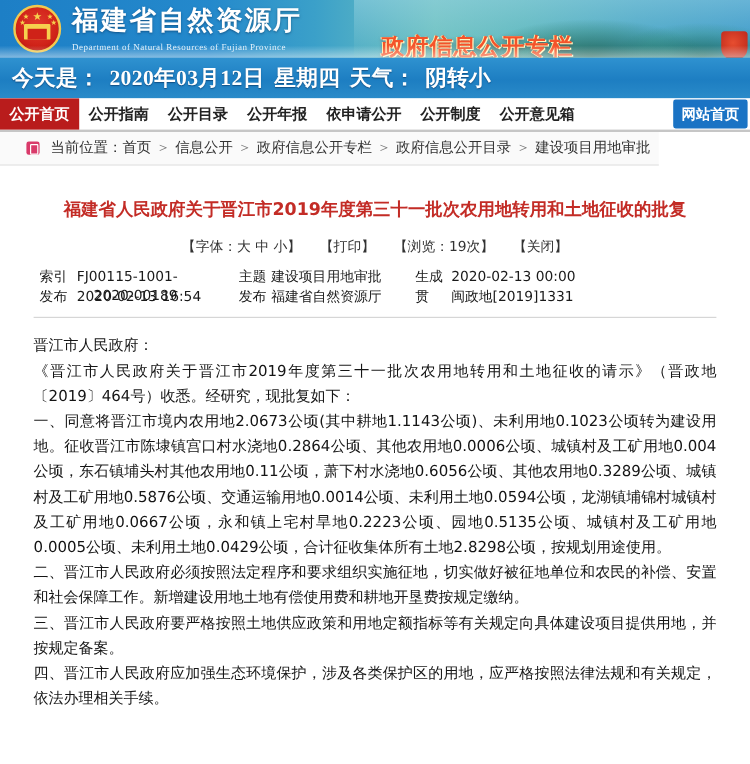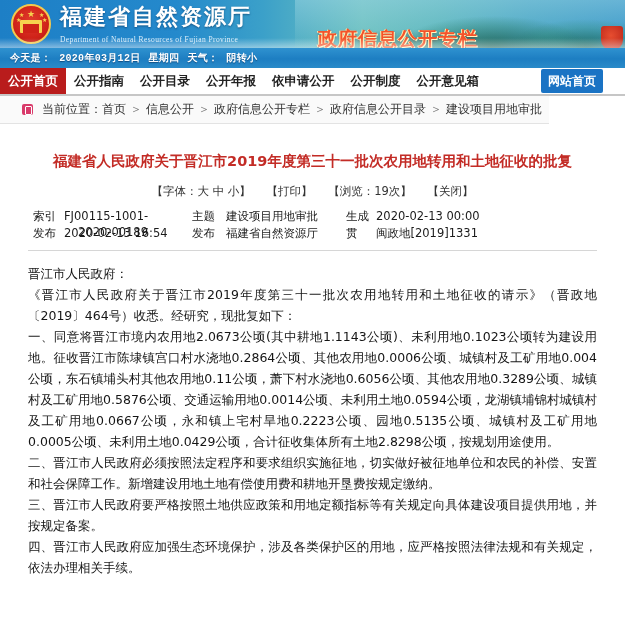--- a/index.html
+++ b/index.html
@@ -75,45 +75,45 @@
     font-family: "DejaVu Sans", "Liberation Sans", sans-serif;
   }
   .banner-badge {
     position: absolute; right: 2px; top: 26px; width: 22px; height: 24px;
     background: radial-gradient(circle at 45% 40%, #f04a2a, #bb1a0e);
     border-radius: 3px 3px 10px 10px; opacity: .95;
   }
 
   
   .datebar {
-    height: 20px; width: 625px;
+    height: 34px; width: 625px;
     background: linear-gradient(to bottom, #2f92d0, #1d7ec2 55%, #2a8bc9);
-    color: #ffffff; font-size: 10px; font-weight: bold;
+    color: #ffffff; font-size: 18px; font-weight: bold;
     display: flex; align-items: center; padding-left: 10px;
     letter-spacing: .3px;
-    font-family: Liberation Mono, monospace;
+    font-family: Liberation Serif, serif;
     text-shadow: 0 1px 1px rgba(0,30,70,.5);
   }
   .datebar .seg { margin-right: 8px; white-space: nowrap; }
 
   
   .nav {
     height: 28px; width: 625px; background: #fff;
     border-bottom: 2px solid #c6c6c6;
     display: flex; align-items: stretch; position: relative;
   }
   .nav-item {
     display: flex; align-items: center; padding: 0 8px;
     font-size: 12.5px; color: #222; cursor: pointer; white-space: nowrap;
     font-family: "DejaVu Sans", "Liberation Sans", sans-serif; font-weight: bold;
   }
   .nav-item.active { background: #b91c1c; color: #fff; }
   .nav-spacer { flex: 1; }
   .nav-site {
-    display: flex; align-items: center; padding: 0 7px; margin: 1px 22px 1px 0;
+    display: flex; align-items: center; padding: 0 7px; margin: 1px 2px 1px 0;
     background: #1a73c4; color: #fff; font-size: 12px; font-weight: bold;
     border-radius: 2px; white-space: nowrap;
     font-family: "DejaVu Sans", "Liberation Sans", sans-serif;
   }
 
   
   .crumbbar {
     height: 28px; width: 549px; background: #fafafa;
     border-bottom: 1px solid #e3e3e3;
     display: flex; align-items: center; padding-left: 22px;
@@ -148,21 +148,21 @@
     margin: 9px auto 0; width: 100%;
     border-collapse: collapse; font-size: 11.5px; color: #1a1a1a;
     font-family: "DejaVu Sans", "Liberation Sans", sans-serif;
     table-layout: fixed;
   }
   .meta td { padding: 1px 2px; vertical-align: top; line-height: 15px; }
   .meta .lbl { width: 34px; text-align: right; padding-right: 6px; white-space: nowrap; }
   .meta .v-idx { width: 128px; position: relative; }
   .meta .v-idx .idx-l1 { display: block; }
   .meta .v-idx .idx-l2 { display: block; }
-  .meta .lbl2 { width: 34px; text-align: left; white-space: nowrap; }
+  .meta .lbl2 { width: 34px; text-align: right; white-space: nowrap; }
   .meta .v-sub { width: 120px; white-space: nowrap; }
   .meta .lbl3 { width: 30px; white-space: nowrap; }
   .meta .v-last { white-space: nowrap; }
   .meta .overlap { position: relative; }
   .meta .overlap .over {
     position: absolute; left: 16px; top: 0; white-space: nowrap;
   }
 
   .divider { border-top: 1px solid #d6d6d6; margin: 8px 0 0; }
 

